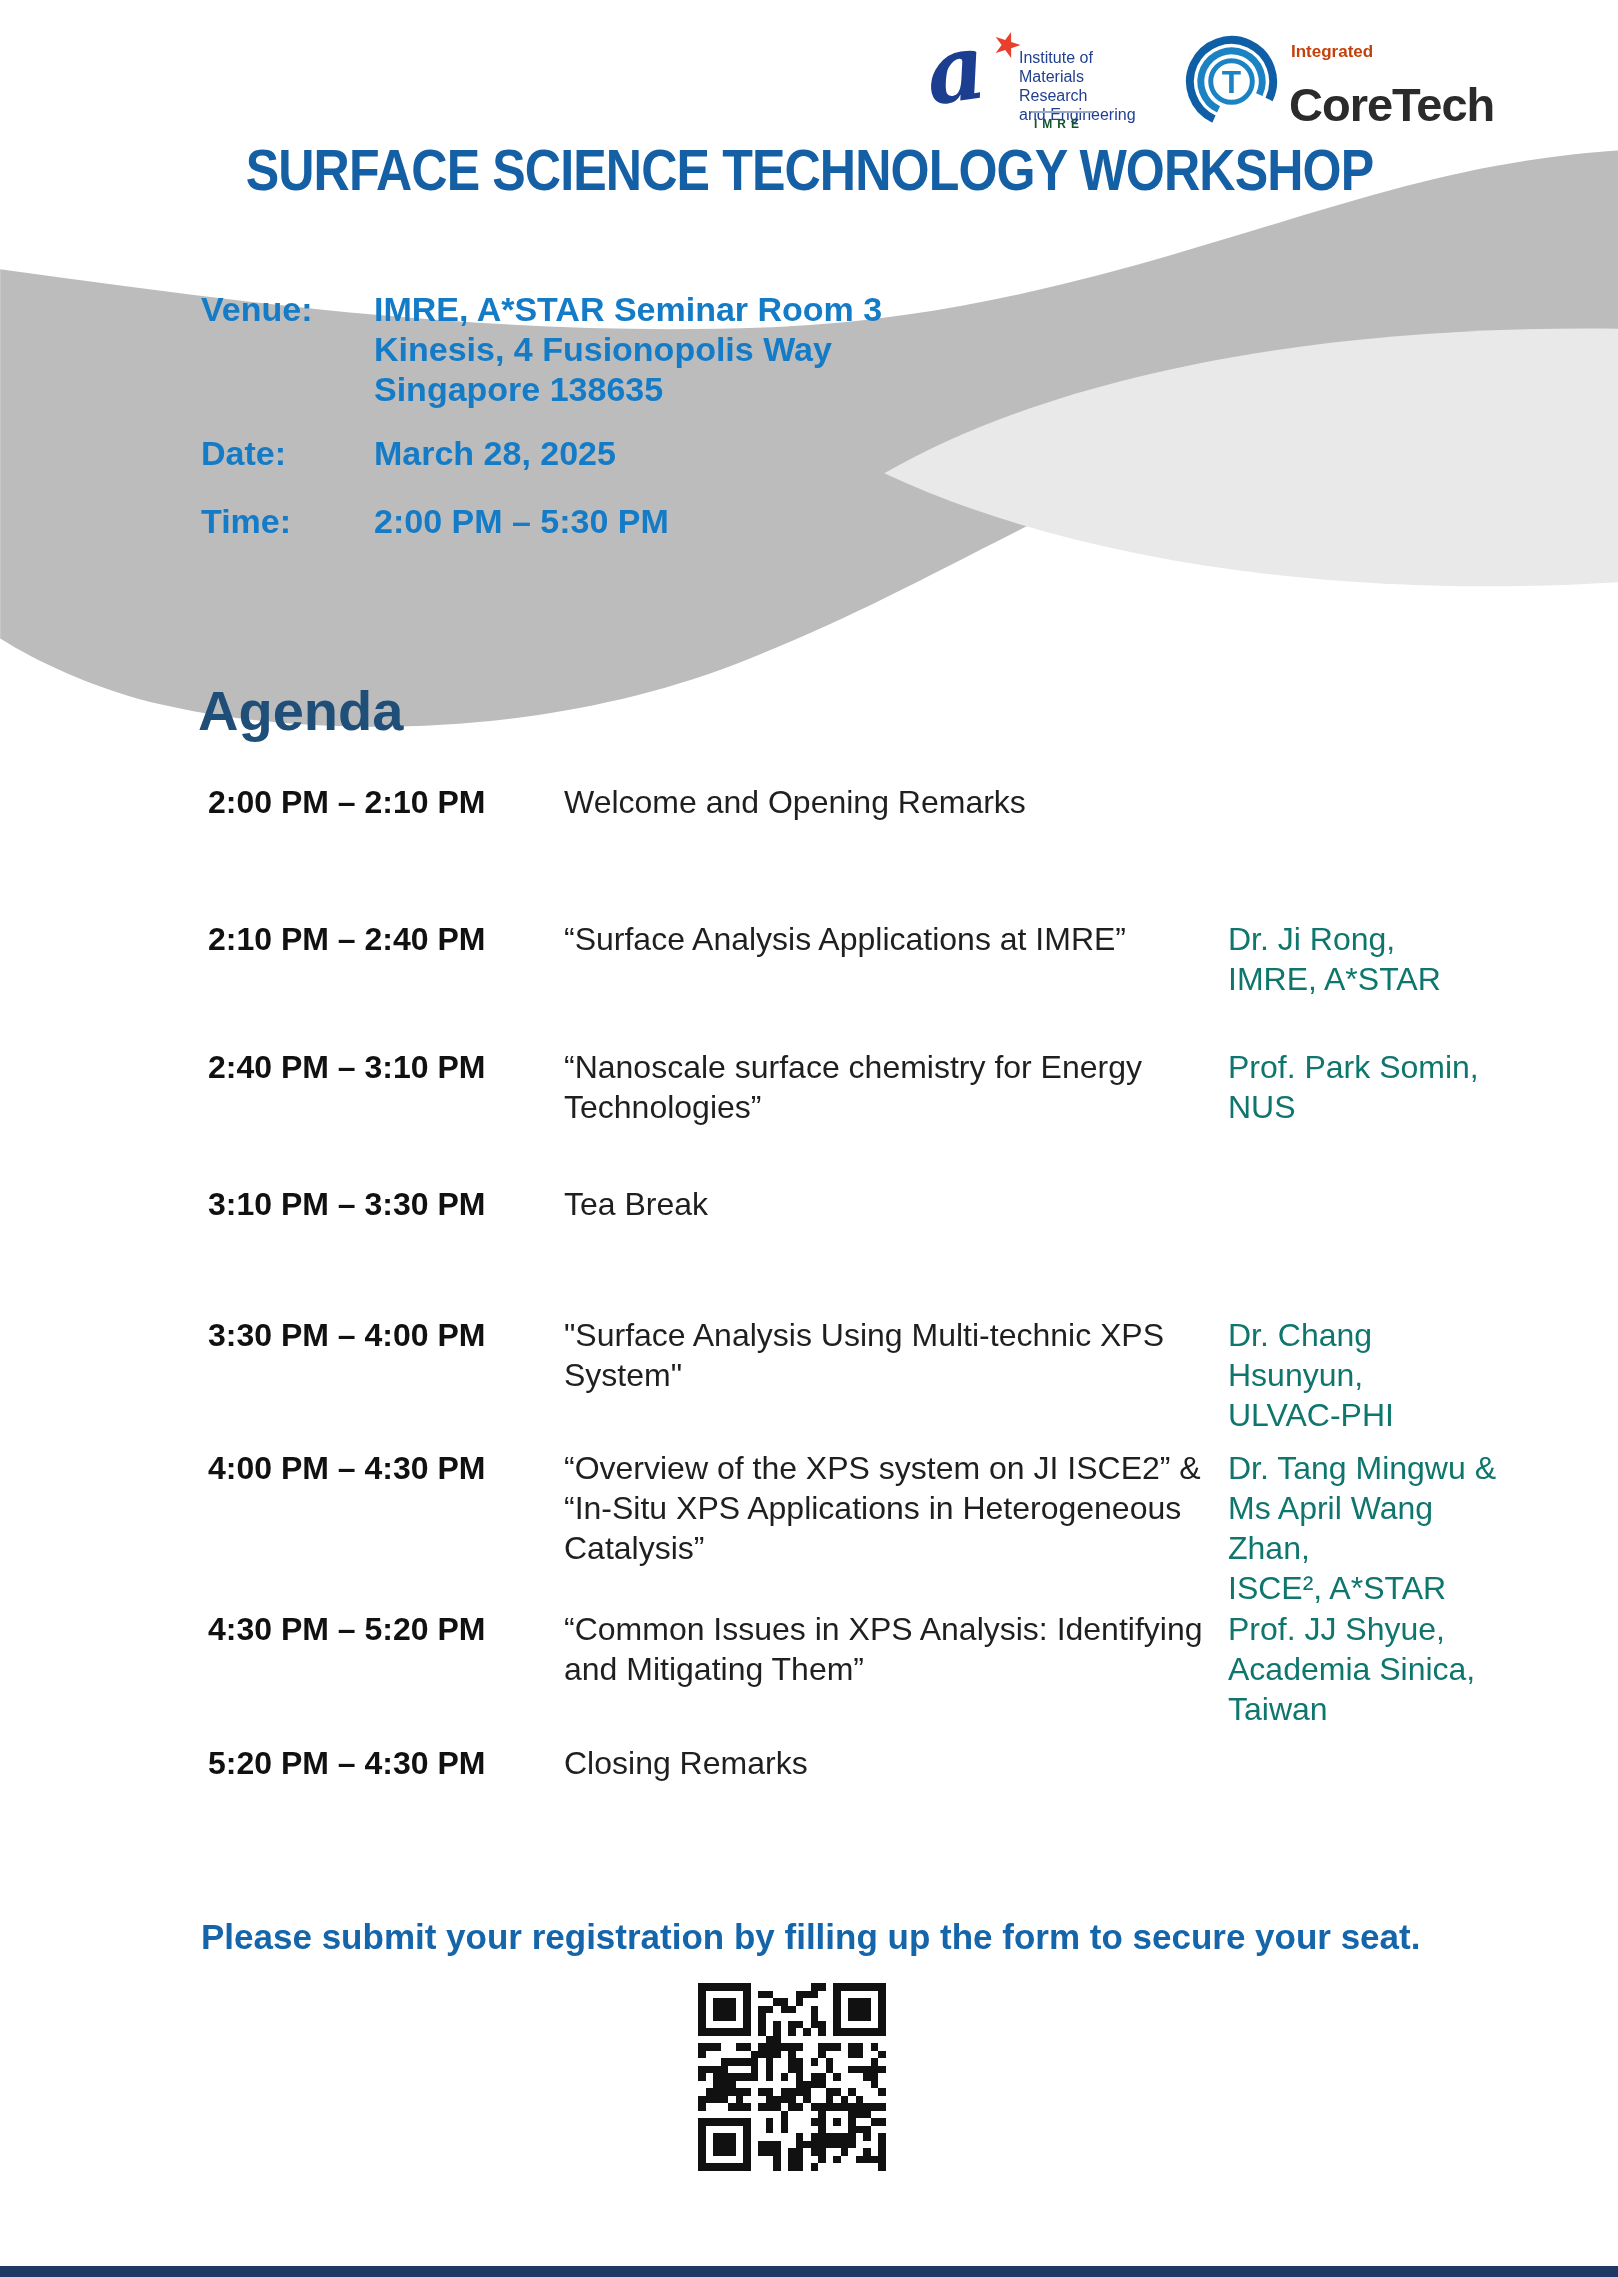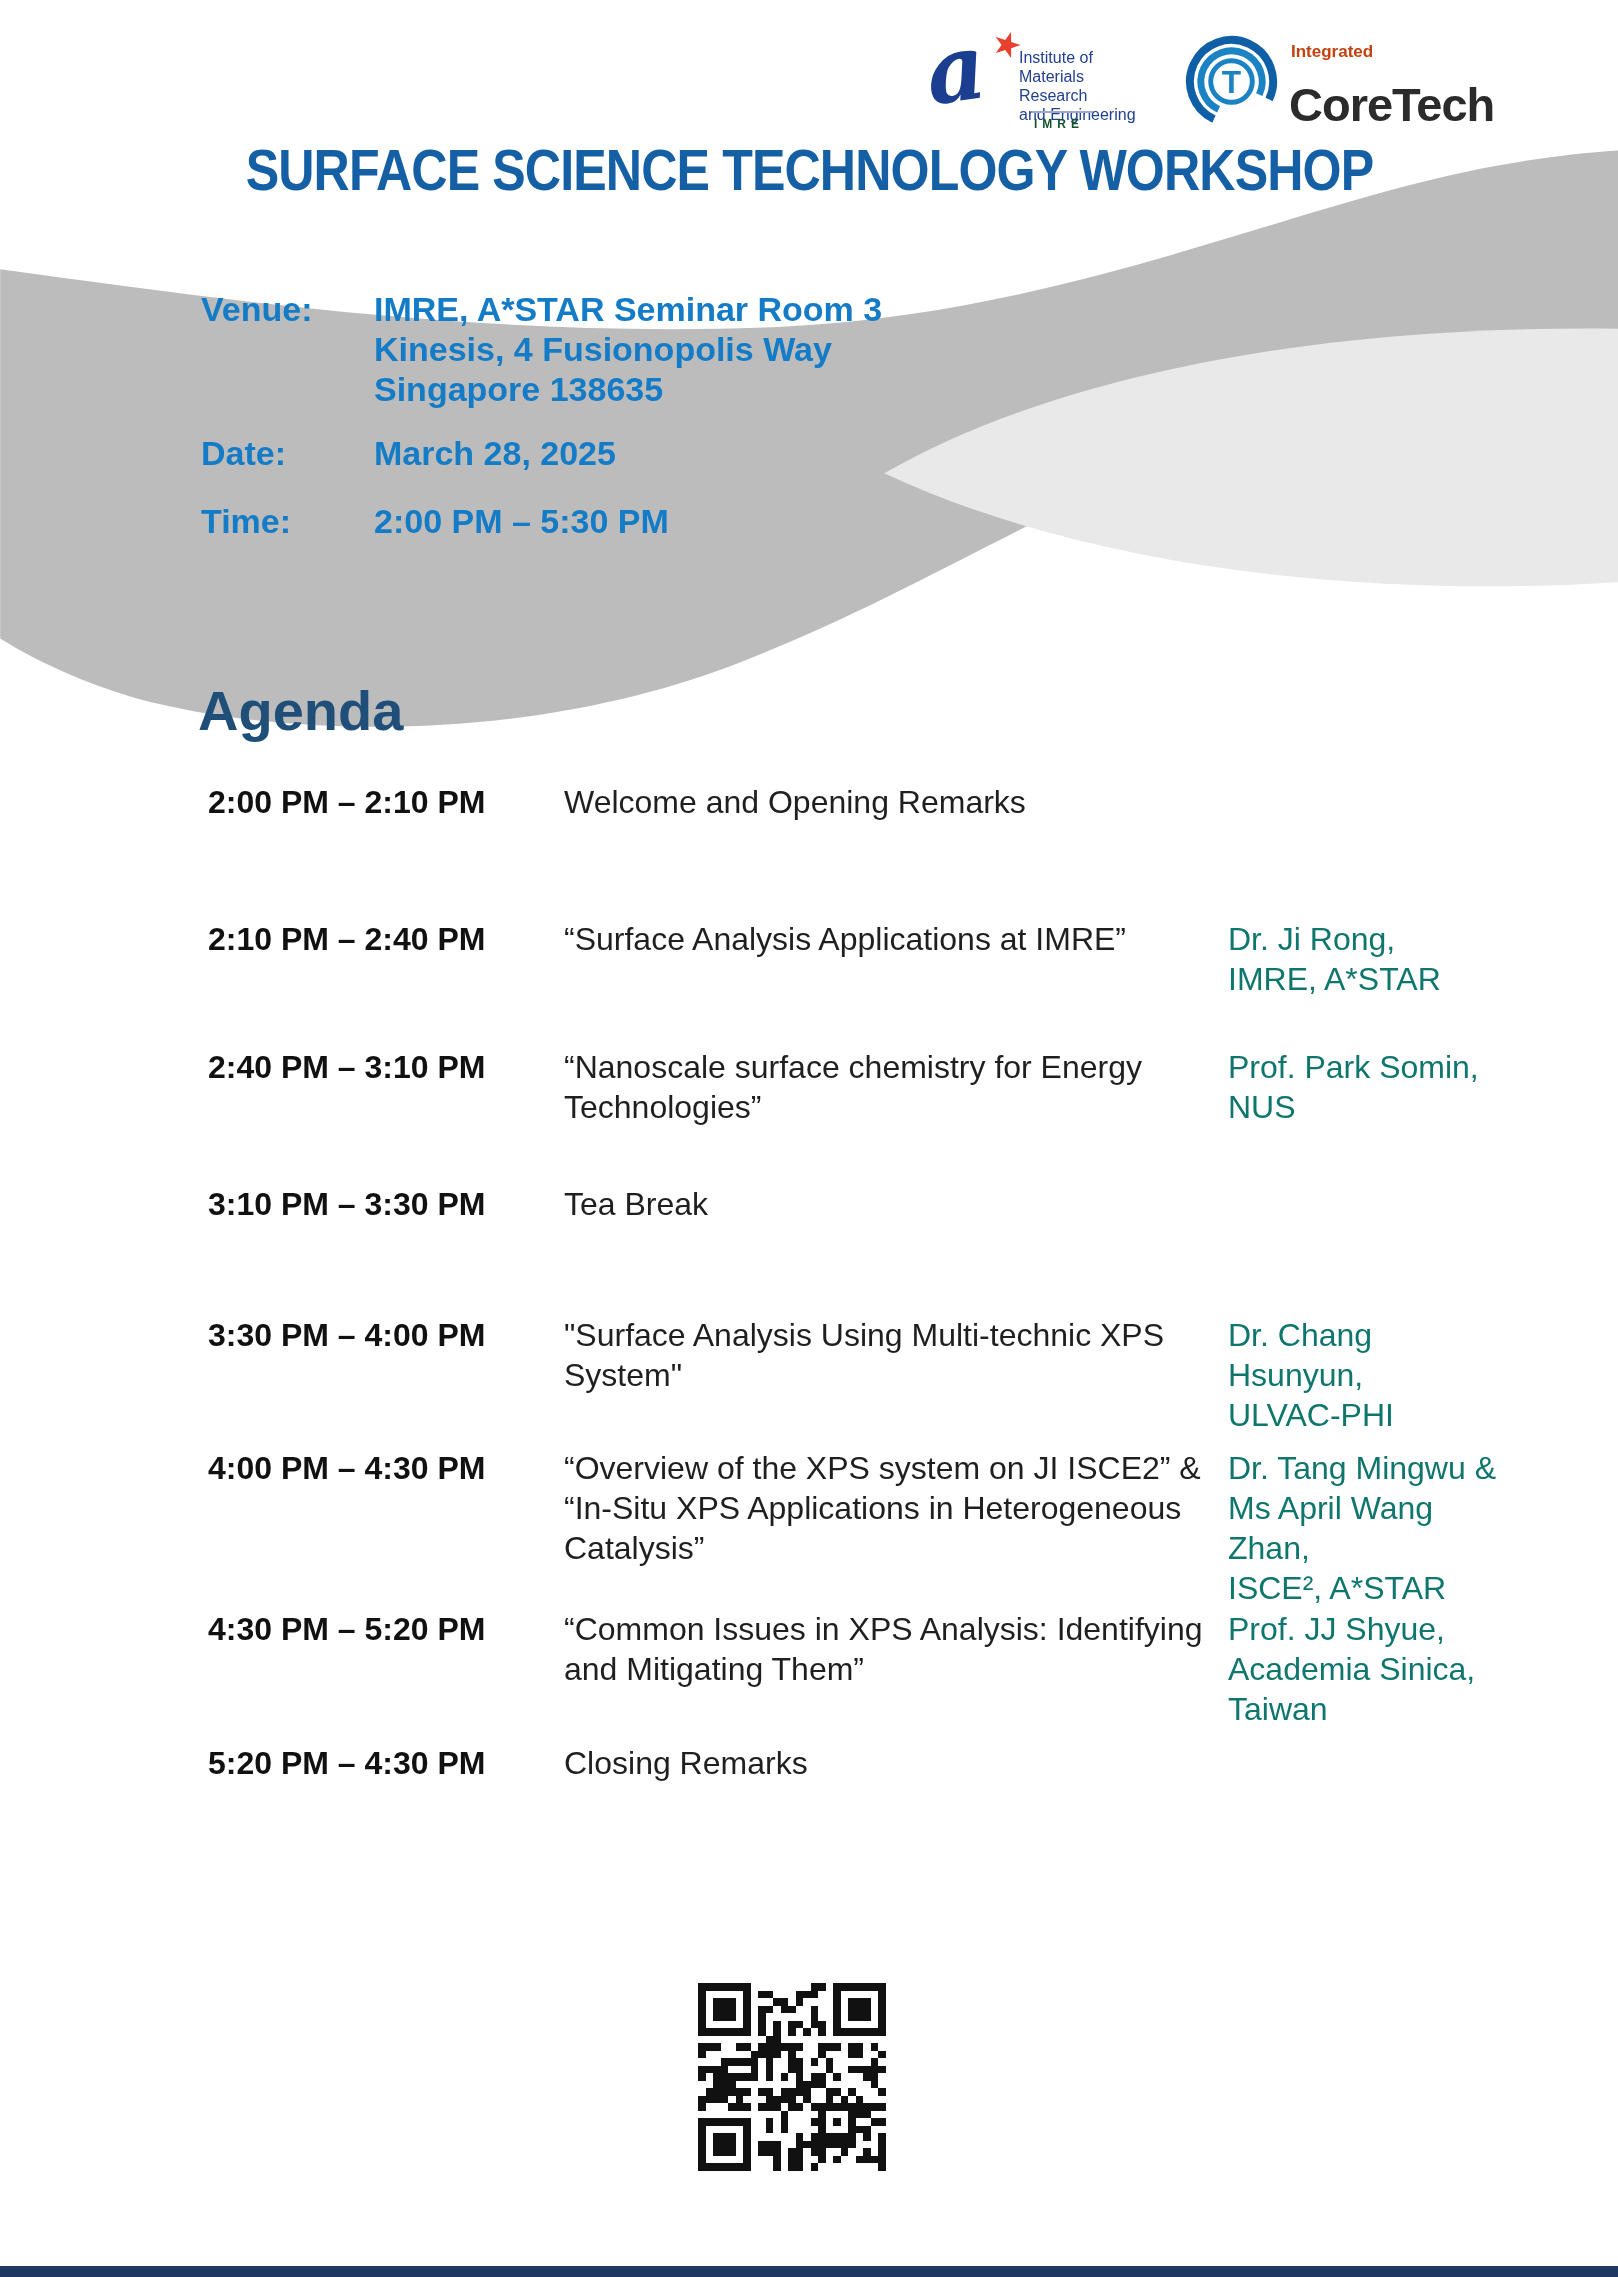--- a/index.html
+++ b/index.html
@@ -179,20 +179,21 @@
 Taiwan</span>
   </div>
 
   <div class="agenda-row" style="top: 1743px;">
     <span class="col-time">5:20 PM – 4:30 PM</span>
     <span class="col-session pre">Closing Remarks</span>
     <span class="col-speaker pre"></span>
   </div>
 </div>
 
+  <div class="registration">Please submit your registration by filling up the form to secure your seat.</div>
 
   <svg class="qr" id="qr" viewBox="0 0 25 25" shape-rendering="crispEdges">
       <rect x="0" y="0" width="1" height="1" fill="#111"></rect>
       <rect x="1" y="0" width="1" height="1" fill="#111"></rect>
       <rect x="2" y="0" width="1" height="1" fill="#111"></rect>
       <rect x="3" y="0" width="1" height="1" fill="#111"></rect>
       <rect x="4" y="0" width="1" height="1" fill="#111"></rect>
       <rect x="5" y="0" width="1" height="1" fill="#111"></rect>
       <rect x="6" y="0" width="1" height="1" fill="#111"></rect>
       <rect x="15" y="0" width="1" height="1" fill="#111"></rect>

